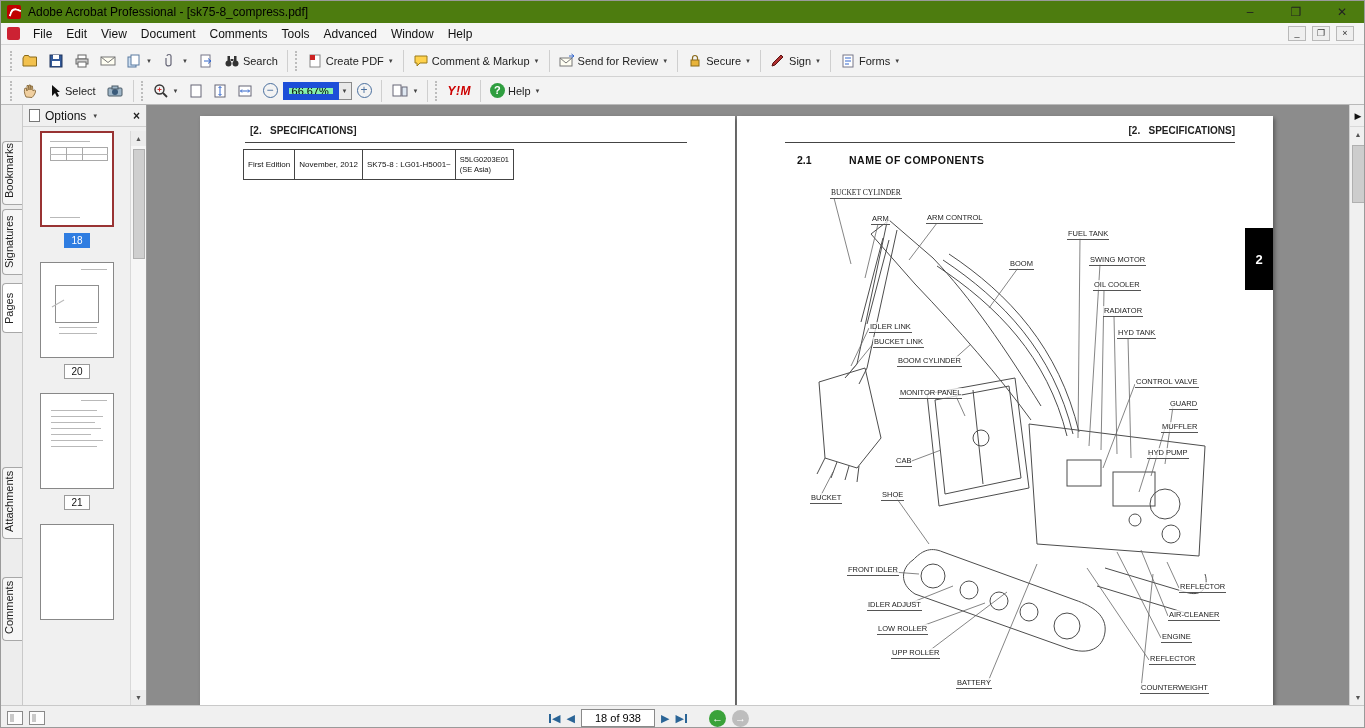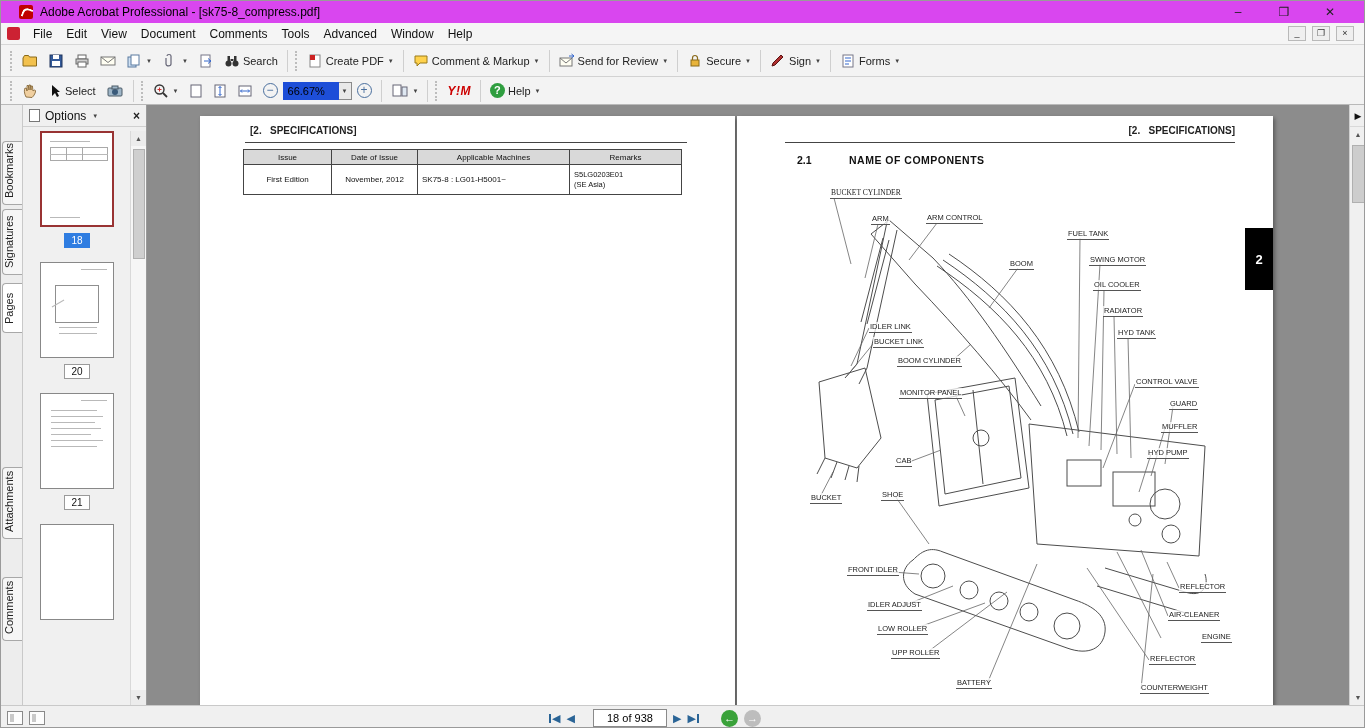--- a/index.html
+++ b/index.html
@@ -1,41 +1,41 @@
 <!DOCTYPE html>
 <html><head>
 <meta charset="utf-8">
 <style>
   * { margin:0; padding:0; box-sizing:border-box; }
   html,body { width:1365px; height:728px; }
   body { font-family:"Liberation Sans",sans-serif; font-size:12px; color:#111; background:#fff; position:relative; overflow:hidden; border:1px solid #9a9a9a; }
 
   
-  .titlebar { position:absolute; left:0; top:0; width:100%; height:22px; background:#d946ef; display:flex; align-items:center; padding:0 18px; }
+  .titlebar { position:absolute; left:0; top:0; width:100%; height:22px; background:#4d7c0f; display:flex; align-items:center; padding:0 6px; }
   .acro-ico { width:14px; height:14px; background:#c00000; border-radius:2px; position:relative; flex:0 0 auto; }
   .acro-ico:after { content:""; position:absolute; left:3px; top:3px; width:8px; height:8px; border:2px solid #fff; border-right:none; border-bottom:none; border-radius:6px 0 0 0; transform:rotate(20deg); }
   .title-text { margin-left:7px; font-size:12px; color:#000; white-space:pre; }
   .win-ctrls { margin-left:auto; display:flex; gap:30px; padding-right:8px; color:#222; }
   .win-ctrls span { width:16px; text-align:center; font-size:12px; cursor:default; }
 
   
   .menubar { position:absolute; left:0; top:22px; width:100%; height:22px; background:#f5f5f5; border-bottom:1px solid #d7d7d7; display:flex; align-items:center; padding:0 4px; }
   .doc-ico { width:13px; height:13px; background:#c23; border-radius:2px; margin:0 6px 0 2px; }
   .menu-item { padding:2px 7px; color:#111; }
   .mdi-ctrls { margin-left:auto; display:flex; gap:6px; padding-right:6px; }
   .mdi-btn { width:18px; height:15px; border:1px solid #b9b9b9; background:#efefef; font-size:9px; line-height:13px; text-align:center; color:#333; }
 
   
   .toolbar1 { position:absolute; left:0; top:44px; width:100%; height:32px; background:#f3f3f3; border-bottom:1px solid #d2d2d2; display:flex; align-items:center; padding:0 6px; }
   .toolbar2 { position:absolute; left:0; top:76px; width:100%; height:28px; background:#f3f3f3; border-bottom:1px solid #b9b9b9; display:flex; align-items:center; padding:0 6px; }
   .grip { width:4px; height:20px; margin:0 3px; border-left:2px dotted #bdbdbd; }
   .tbtn { height:25px; display:flex; align-items:center; gap:3px; padding:0 4px; border:1px solid transparent; border-radius:2px; color:#222; font-size:11px; white-space:nowrap; }
   .dd { font-size:6px; color:#444; margin-left:1px; }
   .sep { width:1px; height:22px; background:#cfcfcf; margin:0 4px; }
-  .zoom-box { width:56px; height:18px; border:2px solid #1d4ed8; background:#1d4ed8; font-size:11px; text-align:left; padding:0 3px; font-family:"Liberation Sans",sans-serif; }
+  .zoom-box { width:56px; height:18px; border:6px solid #1d4ed8; background:#86efac; font-size:11px; text-align:left; padding:0 3px; font-family:"Liberation Sans",sans-serif; }
   .zoom-dd { width:13px; height:18px; border:1px solid #8a8a8a; border-left:none; background:#e9e9e9; font-size:6px; display:flex; align-items:center; justify-content:center; color:#444; }
   .circle-zoom { width:15px; height:15px; border:1px solid #4a6f9e; border-radius:50%; color:#4a6f9e; font-size:12px; line-height:13px; text-align:center; }
   .yim { font-weight:bold; font-style:italic; color:#c00; font-size:12px; letter-spacing:0.5px; }
   .help-ico { width:15px; height:15px; background:#2f9e3f; border-radius:50%; color:#fff; font-size:11px; font-weight:bold; line-height:15px; text-align:center; }
 
   
   .workspace { position:absolute; left:0; top:104px; width:1365px; height:600px; background:#8c8c8c; }
 
   
   .tabstrip { position:absolute; left:0; top:0; width:22px; height:600px; background:#ededed; border-right:1px solid #c9c9c9; }
@@ -88,21 +88,21 @@
   .vs-thumb { position:absolute; left:2px; top:40px; width:13px; height:58px; background:#cdcdcd; border:1px solid #b0b0b0; }
   .vs-down { position:absolute; bottom:0; width:100%; }
 
   
   .statusbar { position:absolute; left:0; top:704px; width:100%; height:24px; background:#f0f0f0; border-top:1px solid #c9c9c9; display:flex; align-items:center; padding:0 6px; }
   .sb-ico { width:16px; height:14px; border:1px solid #8a8a8a; background:#fdfdfd; margin-right:6px; position:relative; }
   .sb-ico:after { content:""; position:absolute; left:2px; top:2px; right:2px; bottom:2px; border-left:4px solid #c9c9c9; }
   .nav-cluster { position:absolute; left:548px; top:0; height:24px; display:flex; align-items:center; gap:6px; }
   .nav-btn { color:#2a6496; font-size:11px; display:flex; align-items:center; gap:1px; }
   .nav-bar { width:2px; height:9px; background:#2a6496; }
-  .page-box { width:74px; height:18px; border:1px solid #8a8a8a; background:#fff; text-align:center; font-size:11px; font-family:"Liberation Sans",sans-serif;margin-left:12px; }
+  .page-box { width:74px; height:18px; border:1px solid #8a8a8a; background:#fff; text-align:center; font-size:11px; font-family:"Liberation Sans",sans-serif; }
   .hist-btn { width:17px; height:17px; border-radius:50%; color:#fff; font-size:11px; line-height:17px; text-align:center; }
   .hist-back { background:#3aa23a; }
   .hist-fwd { background:#bdbdbd; }
 
   svg.icon { display:block; }
 </style>
 </head>
 <body>
 
 <div class="titlebar">
@@ -384,26 +384,20 @@
     </div>
   </div>
 
   <div class="docarea">
 
     <div class="page page-left">
       <span class="pg-header" style="left:50px;top:9px;">[2.   SPECIFICATIONS]</span>
       <div class="pg-rule" style="left:45px;top:26px;width:442px;"></div>
       <table class="spec-table">
         <tbody>
-            <tr>
-          <th style="width:88px;">Issue</th>
-          <th style="width:86px;">Date of Issue</th>
-          <th style="width:152px;">Applicable Machines</th>
-          <th style="width:112px;">Remarks</th>
-        </tr>
         <tr>
           <td style="text-align:center;">First Edition</td>
           <td style="text-align:center;">November, 2012</td>
           <td>SK75-8 : LG01-H5001~</td>
           <td class="remarks-cell">
             <div>S5LG0203E01</div>
             <div>(SE Asia)</div>
           </td>
         </tr>
       </tbody>
@@ -499,21 +493,21 @@
         <span class="clabel" style="left:158px;top:284px;">CAB</span>
         <span class="clabel" style="left:144px;top:318px;">SHOE</span>
         <span class="clabel" style="left:73px;top:321px;">BUCKET</span>
         <span class="clabel" style="left:110px;top:393px;">FRONT IDLER</span>
         <span class="clabel" style="left:130px;top:428px;">IDLER ADJUST</span>
         <span class="clabel" style="left:140px;top:452px;">LOW ROLLER</span>
         <span class="clabel" style="left:154px;top:476px;">UPP ROLLER</span>
         <span class="clabel" style="left:219px;top:506px;">BATTERY</span>
         <span class="clabel" style="left:442px;top:410px;">REFLECTOR</span>
         <span class="clabel" style="left:431px;top:438px;">AIR-CLEANER</span>
-        <span class="clabel" style="left:424px;top:460px;margin-left:40px;">ENGINE</span>
+        <span class="clabel" style="left:424px;top:460px;">ENGINE</span>
         <span class="clabel" style="left:412px;top:482px;">REFLECTOR</span>
         <span class="clabel" style="left:403px;top:511px;">COUNTERWEIGHT</span>
       </div>
     </div>
   </div>
 
   <div class="vscroll">
     <div class="vs-chevron">▶</div>
     <div class="vs-btn">▲</div>
     <div class="vs-thumb"></div>

